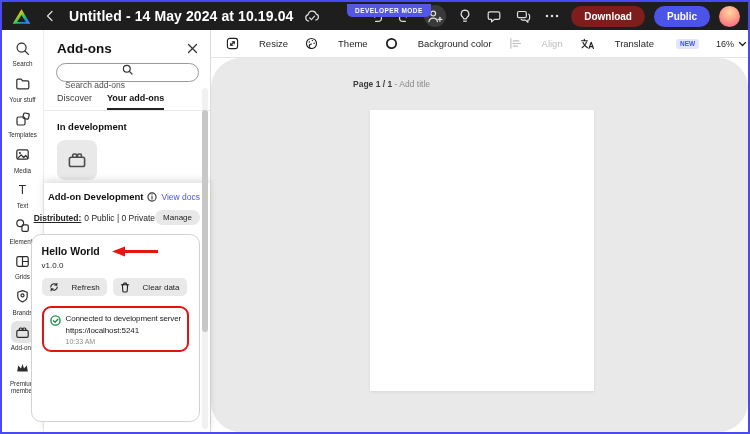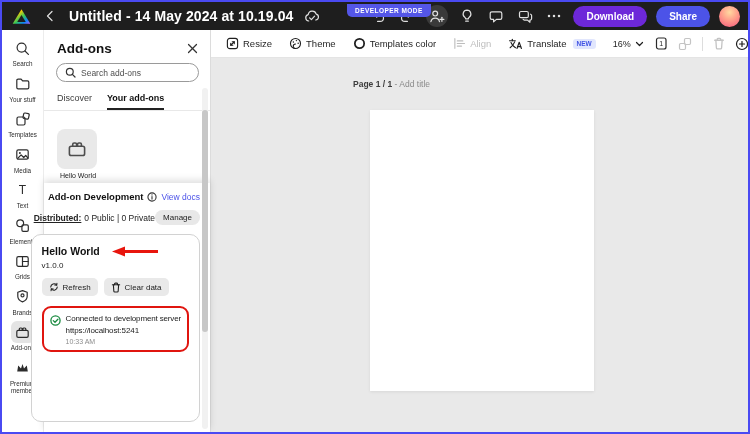--- a/index.html
+++ b/index.html
@@ -17,21 +17,21 @@
   .tb-title { color:#fff; font-size:14px; font-weight:700; letter-spacing:.1px; white-space:nowrap; }
   .badge { position:absolute; top:2px; left:345px; height:13px; background:#5456e8; color:#fff;
            font-size:6.5px; font-weight:700; letter-spacing:.45px; display:flex; align-items:center;
            padding:0 8px; border-radius:0 0 5px 5px; z-index:20; }
   .tb-spacer { flex:1; }
   .iconbtn { width:20px; height:20px; display:flex; align-items:center; justify-content:center;
              color:#e0e0e0; cursor:pointer; border-radius:50%; flex:0 0 auto; }
   .iconbtn.hl { background:#3a3a3a; width:22px; height:22px; }
   .pill { height:21px; border:none; border-radius:12px; font-size:10px; font-weight:700;
           color:#fff; padding:0 13px; cursor:pointer; font-family:inherit; white-space:nowrap; }
-  .pill.dl { background:#6d28d9;text-align:right; }
+  .pill.dl { background:#7f1d1d;text-align:right; }
   .pill.share { background:#4c53e8; }
   .avatar { width:21px; height:21px; border-radius:50%; cursor:pointer; flex:0 0 auto;
             background:radial-gradient(circle at 50% 30%, #ffd9a0 0%, #ff9d8a 45%, #f2557c 100%); }
 
   .main { flex:1; display:flex; min-height:0; }
 
   
   .rail { width:42px; border-right:1px solid #ececec; background:#fff; display:flex;
           flex-direction:column; align-items:center; padding-top:7px; gap:5px; }
   .rail-item { display:flex; flex-direction:column; align-items:center; gap:1px; width:100%;
@@ -40,21 +40,21 @@
   .rail-item.active .ricon { background:#e4e4e4; }
   .rlabel { font-size:6.3px; text-align:center; line-height:1.2; color:#2c2c2c; }
   .t-glyph { font-size:12px; font-weight:500; line-height:1; }
 
   
   .panel { width:167px; border-right:1px solid #dcdcdc; background:#fff; position:relative; }
   .panel-head { display:flex; align-items:center; justify-content:space-between; padding:11px 12px 7px 13px; }
   .panel-title { font-size:13.5px; font-weight:700; color:#111; }
   .close-btn { color:#333; cursor:pointer; }
   .search-pill { margin:0 11px 0 12px; height:19px; border:1px solid #9a9a9a; border-radius:11px;
-                 display:flex; align-items:center; gap:5px; padding:0 8px; color:#333; }
+                 display:flex; align-items:center; gap:5px; padding:0 8px; color:#333;flex-direction:column; }
   .search-pill input { border:none; outline:none; background:transparent; font-size:8.5px; width:100%;
                        font-family:inherit; color:#222; }
   .search-pill input::placeholder { color:#4f4f4f; }
   .tabs { display:flex; gap:15px; padding:11px 13px 0; border-bottom:1px solid #e8e8e8; }
   .tab { font-size:9px; color:#3d3d3d; padding-bottom:5px; cursor:pointer; border-bottom:2px solid transparent; }
   .tab.active { font-weight:700; color:#111; border-bottom-color:#222; }
   .section { padding:10px 13px 0; }
   .sec-title { font-size:9.5px; font-weight:700; color:#111; }
   .tile { width:40px; height:40px; background:#e9e9e9; border-radius:8px; margin-top:8px;
           display:flex; align-items:center; justify-content:center; color:#4d4d4d; cursor:pointer; }
@@ -83,47 +83,47 @@
                    border-radius:50%; background:#fff; }
   .toggle-label { font-size:9px; color:#111; }
   .chev { color:#333; cursor:pointer; }
 
   .hw-card { border:1.5px solid #d2d2d2; border-radius:10px; background:#fff; margin-top:9px;
              margin-bottom:10px; flex:1; padding:10px 10px 0; }
   .hw-title-row { display:flex; align-items:center; gap:10px; }
   .hw-title { font-size:10.5px; font-weight:700; color:#111; white-space:nowrap; }
   .hw-version { font-size:8px; color:#222; margin-top:4px; }
   .hw-btns { display:flex; gap:6px; margin-top:8px; }
-  .chip-btn { display:flex; align-items:center; gap:4px; background:#e9e9e9; border:none; border-radius:5px;
+  .chip-btn { display:flex; align-items:center; gap:13px; background:#e9e9e9; border:none; border-radius:5px;
               font-size:8px; color:#222; padding:3.5px 7px; cursor:pointer; font-family:inherit; white-space:nowrap; }
   .status-box { margin-top:10px; border:2.5px solid #e0150f; border-radius:9px; padding:6px 6px 5px;
                 display:flex; gap:5px; align-items:flex-start; background:#fff; }
   .status-lines { min-width:0; }
   .status-msg { font-size:8px; color:#1a1a1a; letter-spacing:-.15px; white-space:nowrap; }
   .status-url { font-size:8px; color:#1a1a1a; margin-top:3px; letter-spacing:-.1px; }
   .status-time { font-size:7px; color:#8c8c8c; margin-top:3px; }
   .check-ic { flex:0 0 auto; color:#188a3f; margin-top:1px; }
   .red { color:#e8150d; }
 
   
   .stage { flex:1; display:flex; flex-direction:column; min-width:0; }
   .toolbar { flex:0 0 28px; background:#fff; border-bottom:1px solid #e4e4e4; display:flex;
              align-items:center; padding:0 10px 0 15px; gap:17px; }
-  .tb-item { display:flex; align-items:center; gap:4px; font-size:9.5px; color:#1f1f1f; cursor:pointer; white-space:nowrap; }
+  .tb-item { display:flex; align-items:center; gap:20px; font-size:9.5px; color:#1f1f1f; cursor:pointer; white-space:nowrap; }
   .tb-item.disabled { color:#bdbdbd; }
   .new-badge { background:#e1e6fd; color:#4053e4; font-size:6.5px; font-weight:700; padding:1.5px 4px;
                border-radius:3px; margin-left:2px; }
   .tb-right { margin-left:auto; display:flex; align-items:center; gap:10px; }
   .zoom-ctl { display:flex; align-items:center; gap:4px; font-size:9px; color:#1f1f1f; cursor:pointer; }
   .v-div { width:1px; height:14px; background:#ddd; }
   .gray-ic { color:#c4c4c4; cursor:default; }
   .dark-ic { color:#2a2a2a; cursor:pointer; }
   .add-ctl { display:flex; align-items:center; gap:4px; font-size:9.5px; color:#1f1f1f; cursor:pointer; }
 
-  .canvas { flex:1; background:#e9e9e9; position:relative; }
+  .canvas { flex:1; background:#e9e9e9; position:relative;border-radius:30px; }
   .page-label { position:absolute; left:142px; top:21px; font-size:8.5px; color:#8a8a8a; white-space:nowrap; }
   .page-label .pl-strong { color:#3c3c3c; font-weight:700; }
   .artboard { position:absolute; left:159px; top:52px; width:224px; height:281px; background:#fff;
               box-shadow:0 1px 3px rgba(0,0,0,.08); cursor:pointer; }
 </style>
 </head>
 <body>
 
 <div class="app">
 
@@ -194,21 +194,21 @@
       </svg>
     </span>
     <span class="iconbtn">
       <svg width="14" height="4" viewBox="0 0 14 4">
         <circle cx="2" cy="2" r="1.25" fill="currentColor"></circle>
           <circle cx="7" cy="2" r="1.25" fill="currentColor"></circle>
           <circle cx="12" cy="2" r="1.25" fill="currentColor"></circle>
       </svg>
     </span>
     <button class="pill dl">Download</button>
-    <button class="pill share">Share</button>
+    <button class="pill share">Public</button>
     <span class="avatar"></span>
   </div>
   <div class="badge">DEVELOPER MODE</div>
 
   <div class="main">
 
     <div class="rail">
       <div class="rail-item">
         <span class="ricon">
           <svg class="ic" width="15" height="15" viewBox="0 0 15 15">
@@ -315,20 +315,21 @@
               <line x1="7.4" y1="7.4" x2="10" y2="10"></line>
             </svg>
         </span>
         <input type="text" placeholder="Search add-ons" style="">
       </div>
       <div class="tabs">
         <span class="tab">Discover</span>
         <span class="tab active">Your add-ons</span>
       </div>
       <div class="section">
+        <div class="sec-title">In development</div>
         <div class="tile">
           <svg class="ic" width="20" height="20" viewBox="0 0 15 15">
               <rect x="1.8" y="5.4" width="11.4" height="7" rx="1.4"></rect>
               <path d="M4.3 5.4 V4 a1 1 0 0 1 1-1 h.9 a1 1 0 0 1 1 1 v1.4 M7.9 5.4 V4 a1 1 0 0 1 1-1 h.9 a1 1 0 0 1 1 1 v1.4"></path>
             </svg>
         </div>
         <div class="tile-label">Hello World</div>
       </div>
 
       <div class="scroll-track"></div>
@@ -427,21 +428,21 @@
               </svg>
           </span>
           <span>Theme</span>
         </span>
         <span class="tb-item">
           <span>
             <svg width="13" height="13" viewBox="0 0 14 14">
                 <circle cx="7" cy="7" r="5" fill="none" stroke="currentColor" stroke-width="1.9"></circle>
               </svg>
           </span>
-          <span>Templates color</span>
+          <span>Background color</span>
         </span>
         <span class="tb-item disabled">
           <span>
             <svg class="ic" width="13" height="13" viewBox="0 0 14 14">
                 <line x1="2" y1="1.8" x2="2" y2="12.2"></line>
                 <line x1="4.6" y1="4.2" x2="10.6" y2="4.2"></line>
                 <line x1="4.6" y1="7" x2="12.4" y2="7"></line>
                 <line x1="4.6" y1="9.8" x2="9.2" y2="9.8"></line>
               </svg>
           </span>

